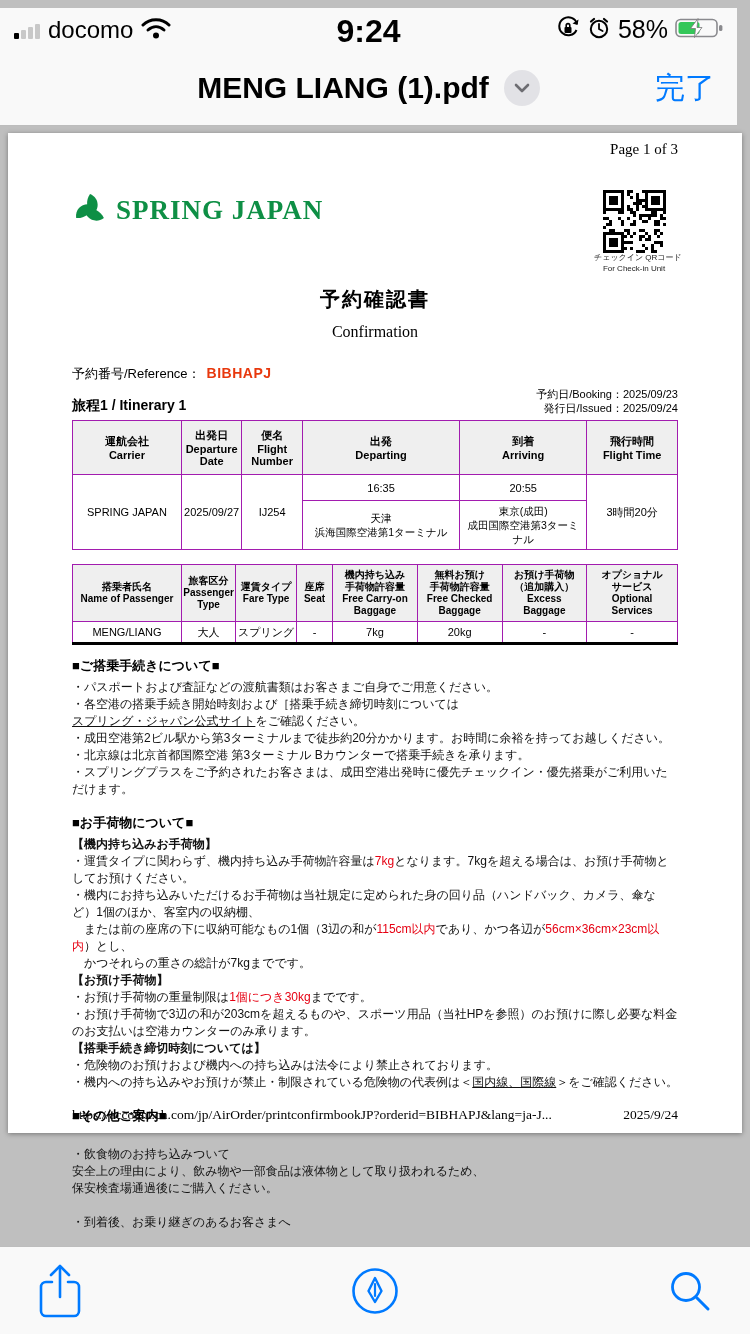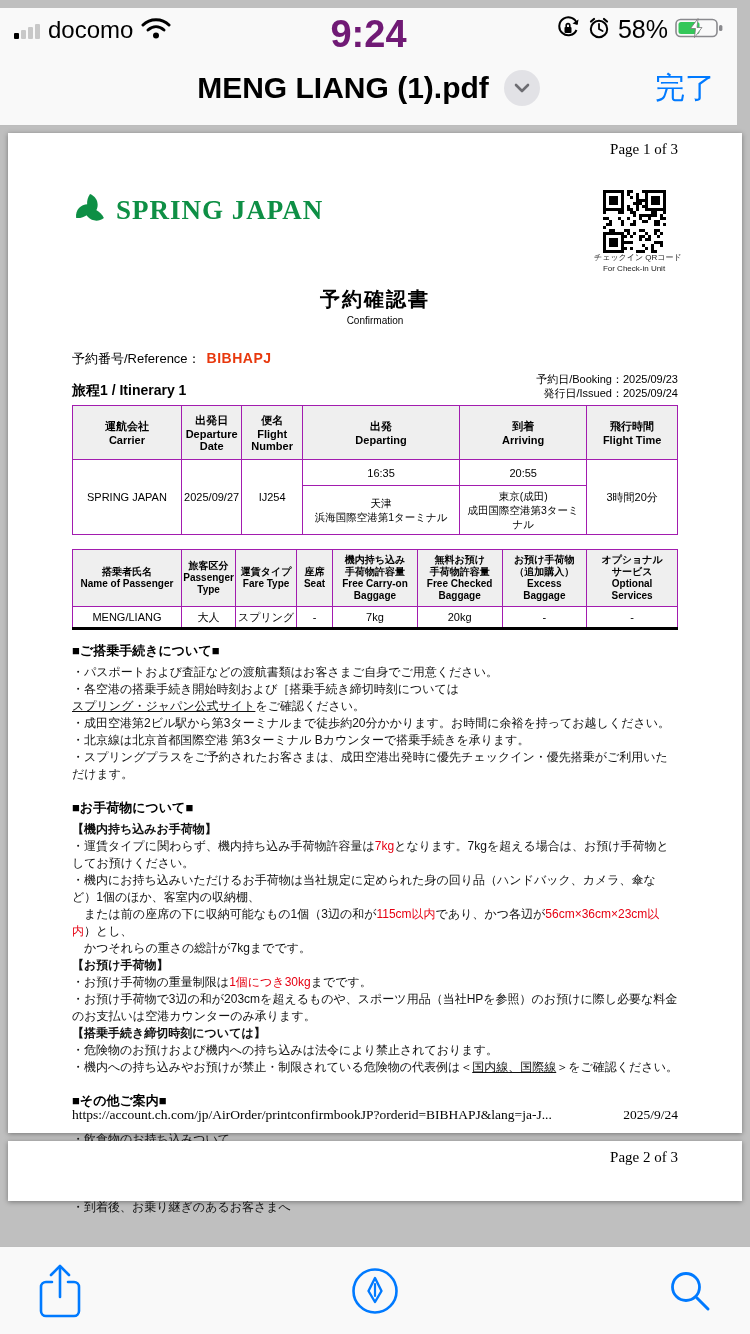--- a/index.html
+++ b/index.html
@@ -12,21 +12,21 @@
   .status-bar { position:relative; height:42px; }
   .sb-left { position:absolute; left:14px; top:8px; display:flex; align-items:center; gap:8px; }
   .sig { display:flex; align-items:flex-end; gap:2px; height:18px; }
   .sig i { display:block; width:5px; border-radius:1px; background:#c8c8c8; }
   .sig i:nth-child(1){ height:6px; background:#000; }
   .sig i:nth-child(2){ height:9px; }
   .sig i:nth-child(3){ height:12px; }
   .sig i:nth-child(4){ height:15px; }
   .carrier { font-size:24px; color:#000; }
   .sb-time { position:absolute; left:0; right:0; top:5px; text-align:center;
-    font-size:38px; font-weight:600; color:#701a75; }
+    font-size:32px; font-weight:600; color:#000000; }
   .sb-right { position:absolute; right:12px; top:7px; display:flex; align-items:center; gap:7px; }
   .batt-pct { font-size:25px; color:#000; }
 
   
   .nav-bar { position:relative; height:75px; }
   .nav-title { position:absolute; left:0; right:0; top:0; bottom:0;
     display:flex; align-items:center; justify-content:center; gap:15px; }
   .nav-title .t { font-size:30px; font-weight:700; color:#000; max-width:520px;
     white-space:nowrap; overflow:hidden; text-overflow:ellipsis; }
   .chev-btn { width:36px; height:36px; border-radius:50%; background:#e2e2e6;
@@ -46,21 +46,21 @@
   .doc-header { position:relative; height:118px; }
   .logo { position:absolute; left:0; top:34px; display:flex; align-items:center; gap:8px; }
   .logo-text { font-family:"Liberation Serif","DejaVu Serif",serif; font-size:27px;
     font-weight:600; color:#0e8f45; letter-spacing:1px; }
   .qr-block { position:absolute; right:4px; top:32px; width:80px; text-align:center; }
   .qr-box { width:62px; height:62px; margin:0 auto; background:#fff; }
   .qr-cap { font-size:8px; color:#222; line-height:11px; white-space:nowrap; }
 
   .doc-title { text-align:center; margin-top:10px; }
   .t-ja { font-size:20px; font-weight:700; color:#000; letter-spacing:2px; }
-  .t-en { font-size:10px; color:#000; margin-top:2px; }
+  .t-en { font-size:16px; color:#000; margin-top:10px;font-family:Liberation Serif, serif; }
 
   .ref-line { margin-top:24px; font-size:13px; color:#000; }
   .ref-val { font-weight:700; font-size:14px; color:#e8380d; margin-left:6px; letter-spacing:0.5px; }
 
   .itin-row { margin-top:4px; display:flex; justify-content:space-between; align-items:flex-end; }
   .itin { font-size:14px; font-weight:700; color:#000; }
   .dates { text-align:right; font-size:11px; color:#000; line-height:14px; }
 
   
   table { width:100%; border-collapse:collapse; table-layout:fixed; }
@@ -442,23 +442,20 @@
           <p class="notice-line"><span>・到着後、お乗り継ぎのあるお客さまへ</span></p>
         </div>
       </div>
 
     <div class="doc-footer">
       <span>https://account.ch.com/jp/AirOrder/printconfirmbookJP?orderid=BIBHAPJ&amp;lang=ja-J...</span>
       <span>2025/9/24</span>
     </div>
   </div>
 
-  <div class="page page2">
-    <div class="page-label">Page 2 of 3</div>
-  </div>
 </div>
 
 <div class="toolbar">
   <span class="tb-icon">
     <svg width="44" height="56" viewBox="0 0 44 56">
       <path d="M14 19 H8 a5 5 0 0 0 -5 5 v24 a5 5 0 0 0 5 5 h28 a5 5 0 0 0 5 -5 V24 a5 5 0 0 0 -5 -5 h-6" stroke="#007aff" stroke-width="2.6" fill="none" stroke-linecap="round"></path>
       <path d="M22 34 V4" stroke="#007aff" stroke-width="2.6" fill="none" stroke-linecap="round"></path>
       <path d="M13 12 L22 3 L31 12" stroke="#007aff" stroke-width="2.6" fill="none" stroke-linecap="round" stroke-linejoin="round"></path>
     </svg>
   </span>

